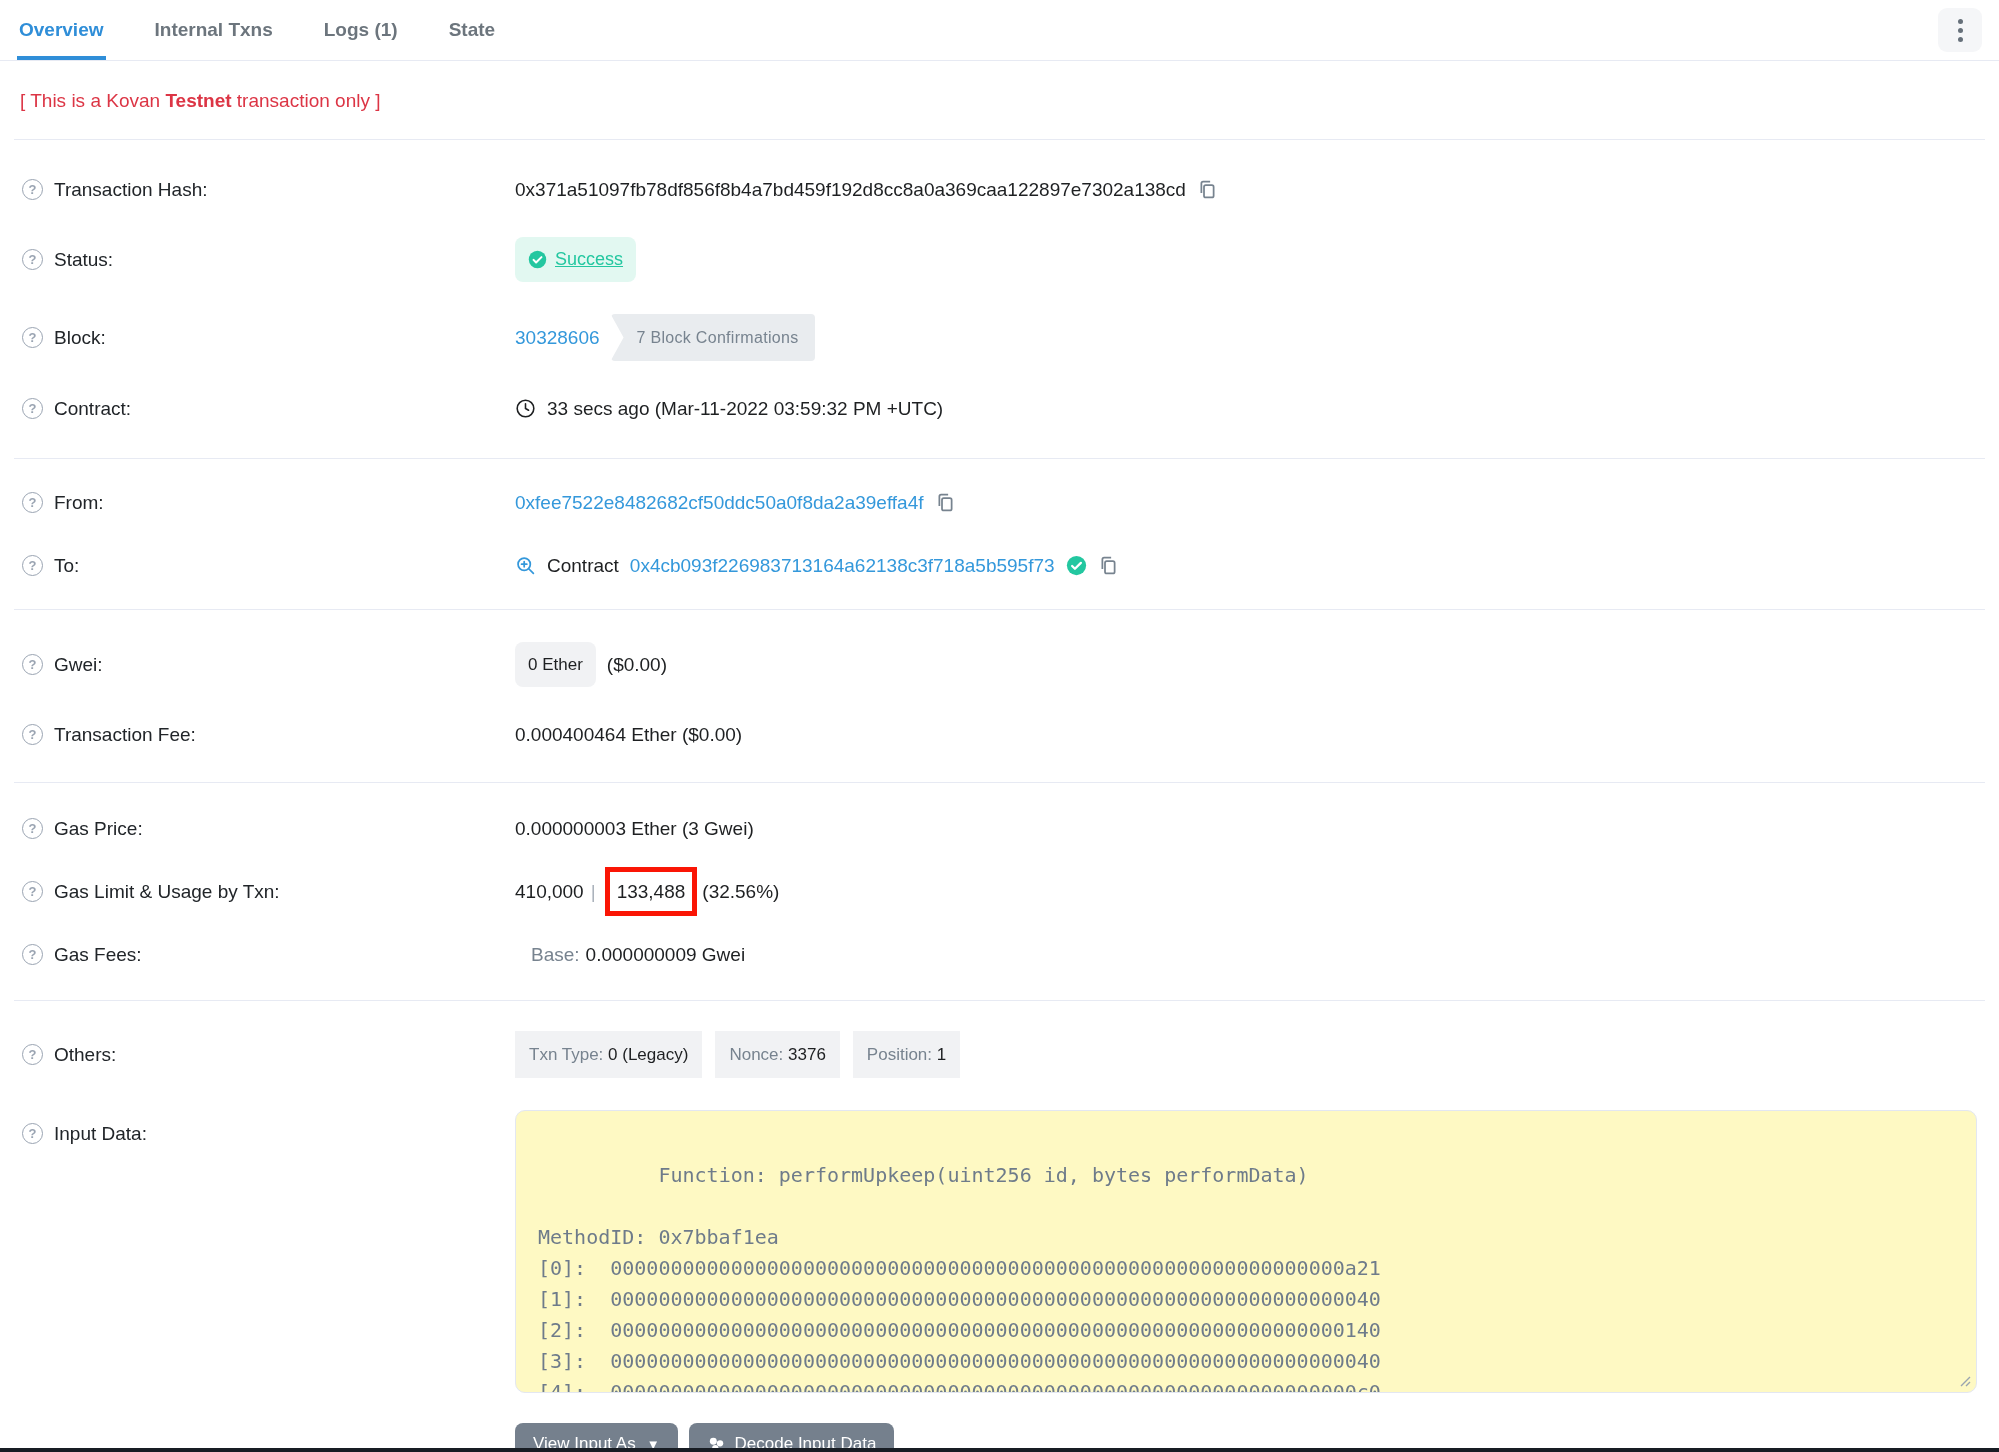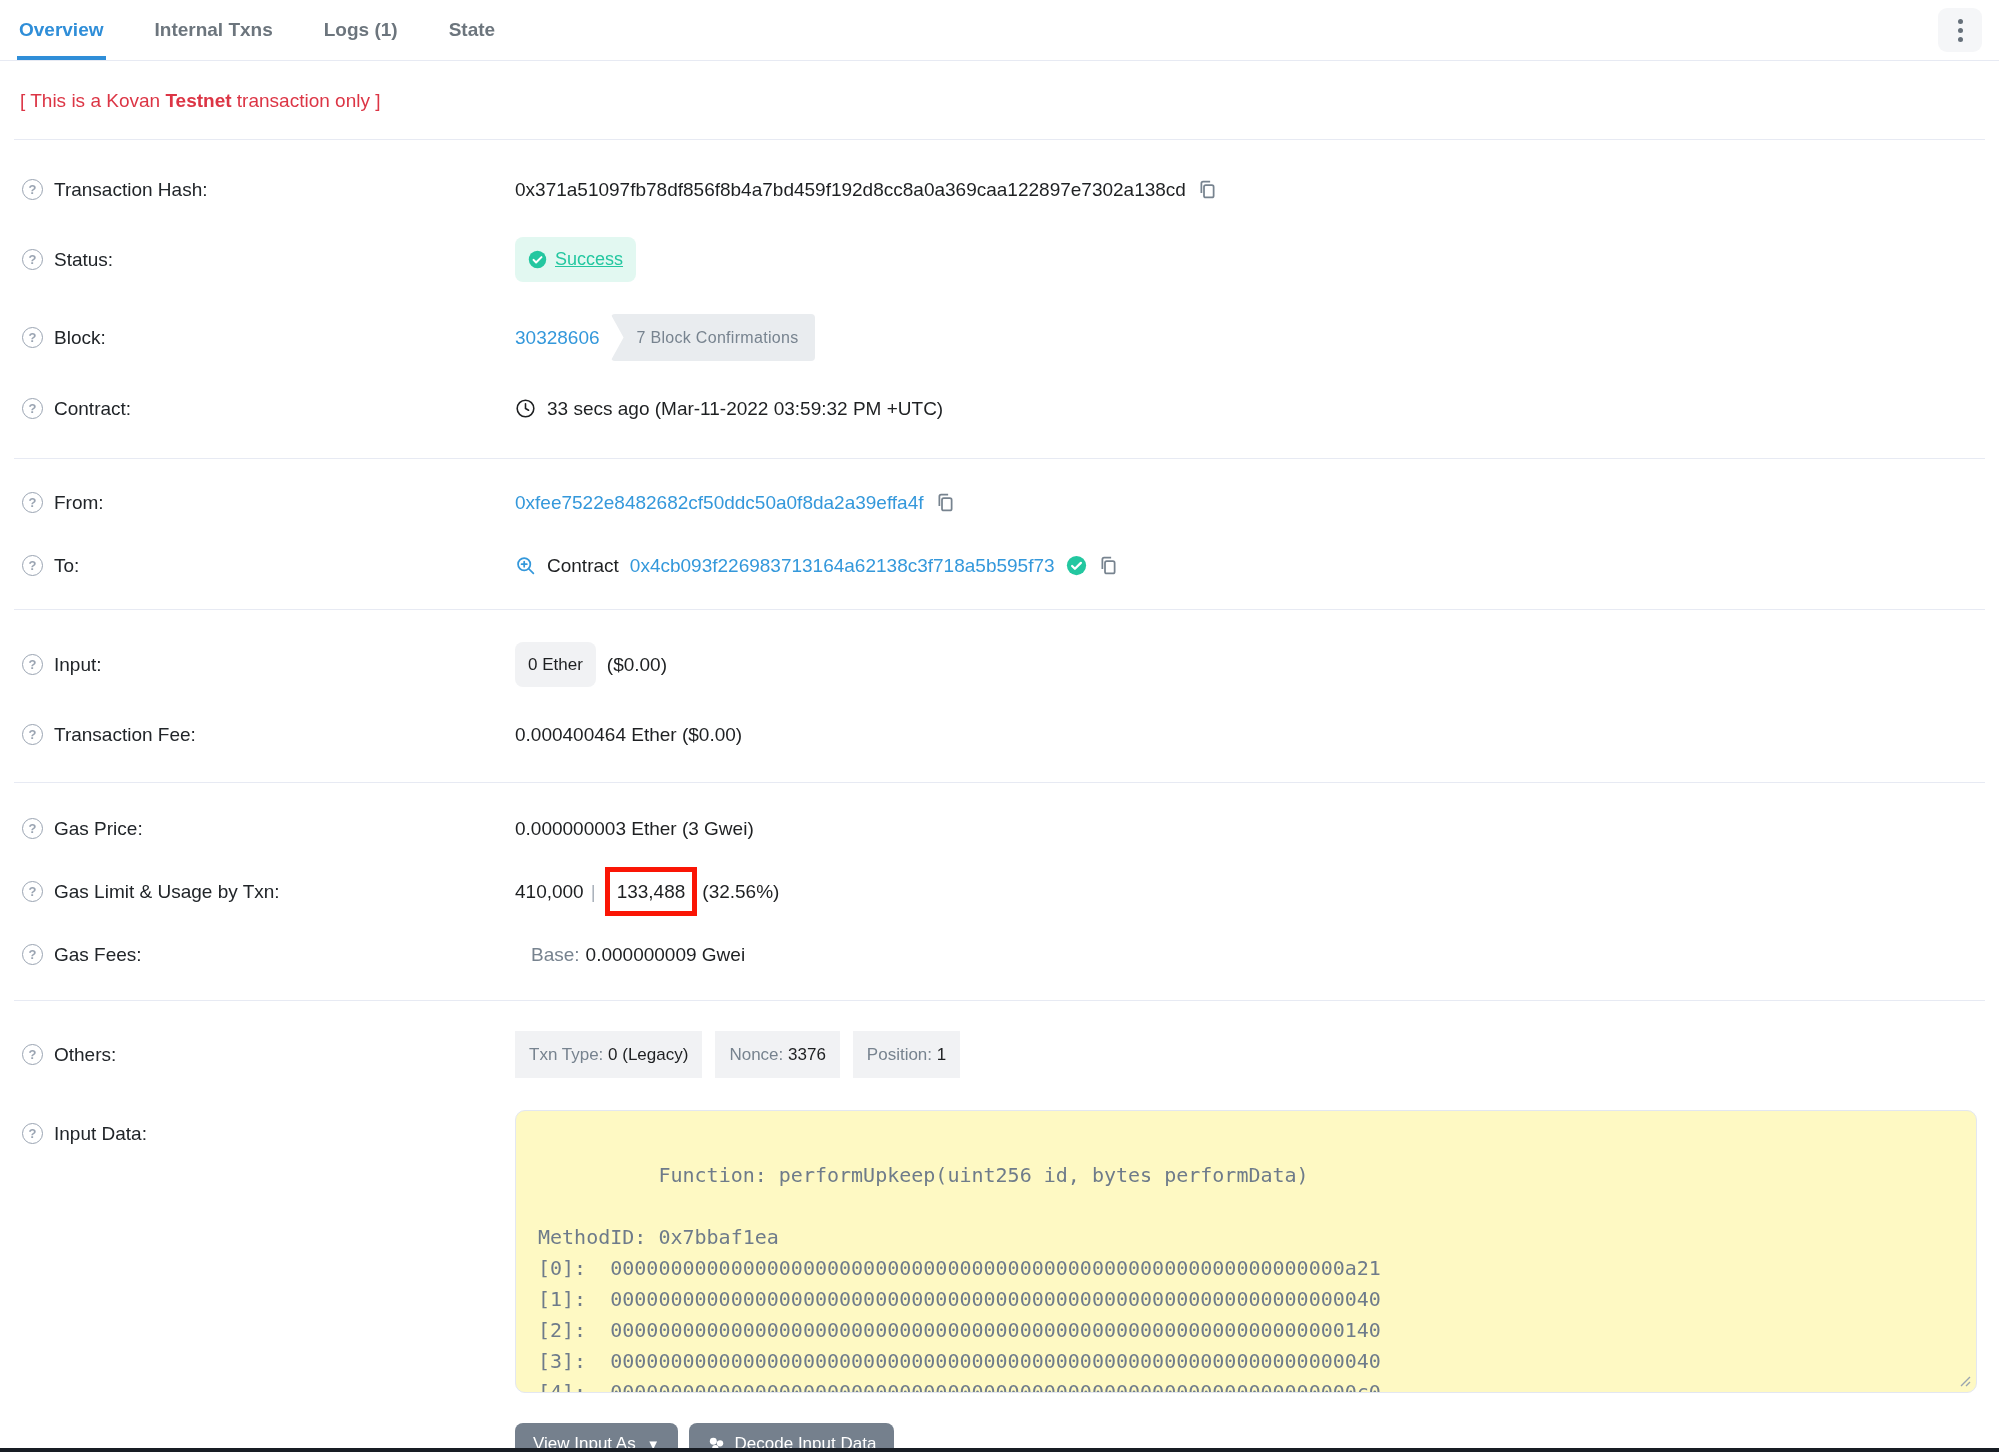--- a/index.html
+++ b/index.html
@@ -177,21 +177,21 @@
             <path d="M5 16V5a2 2 0 0 1 2-2h8"></path>
           </svg>
       </div>
     </div>
   </div>
 
   <div class="group g3">
     <div class="row">
       <div class="row-label">
         <span class="qicon">?</span>
-        <span>Input:</span>
+        <span>Gwei:</span>
       </div>
       <div class="value">
         <span class="badge-gray">0 Ether</span>
         <span>($0.00)</span>
       </div>
     </div>
     <div class="row">
       <div class="row-label">
         <span class="qicon">?</span>
         <span>Transaction Fee:</span>

